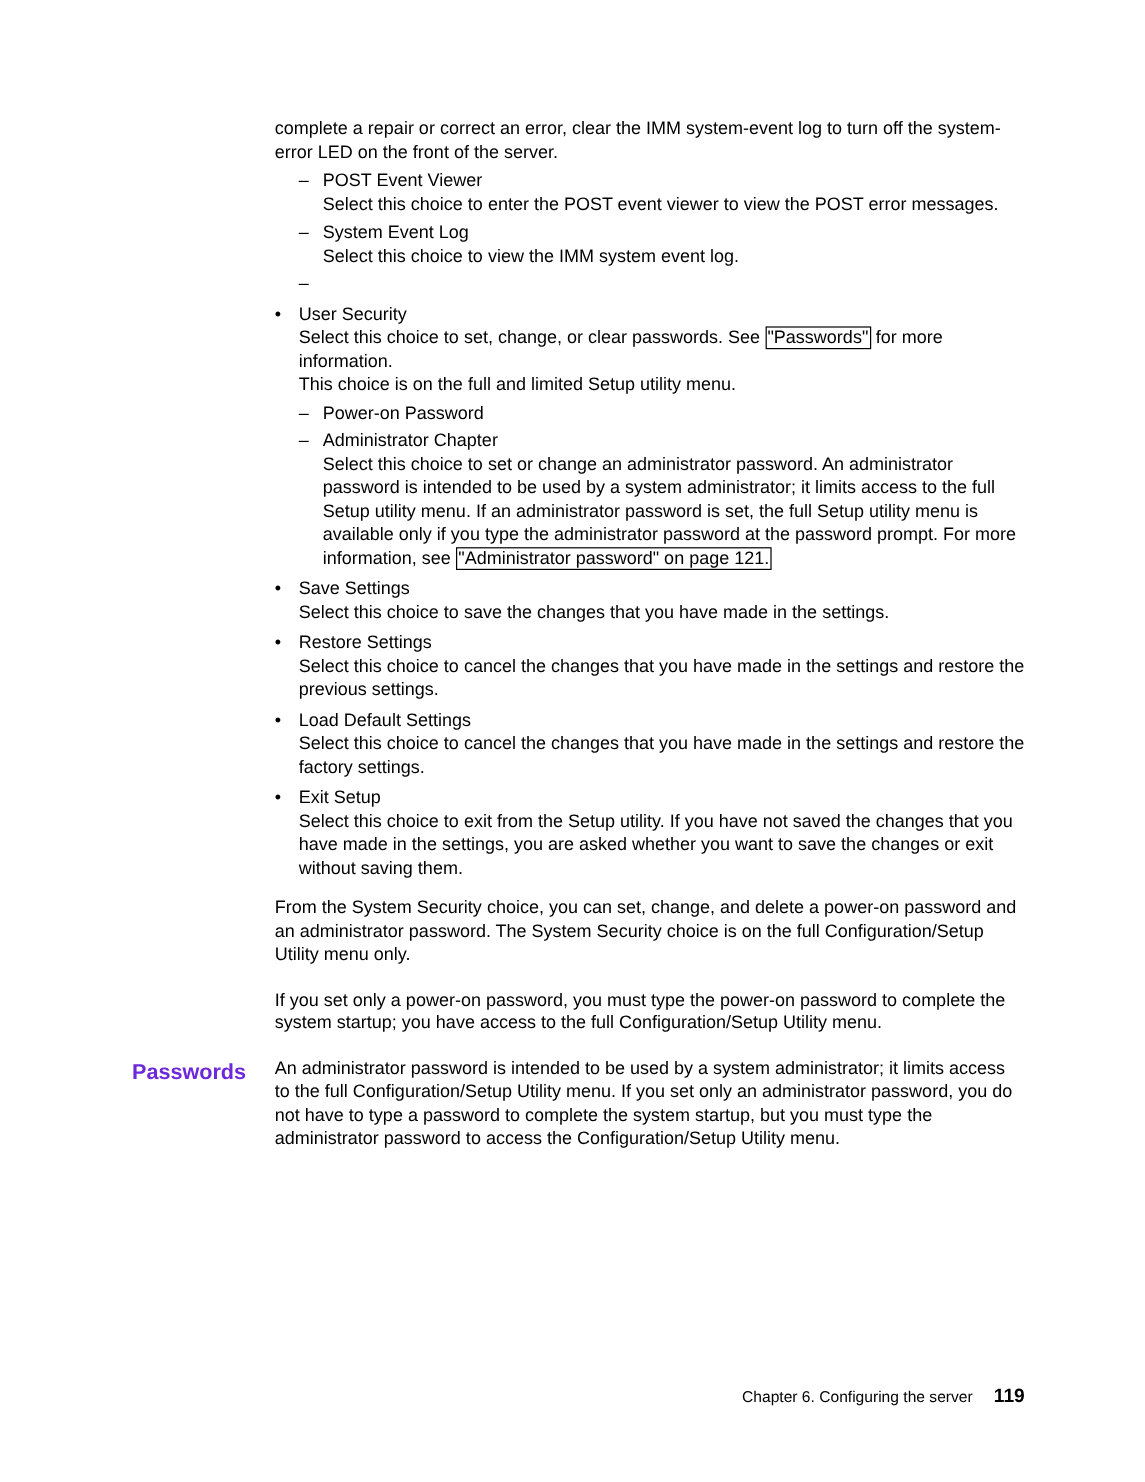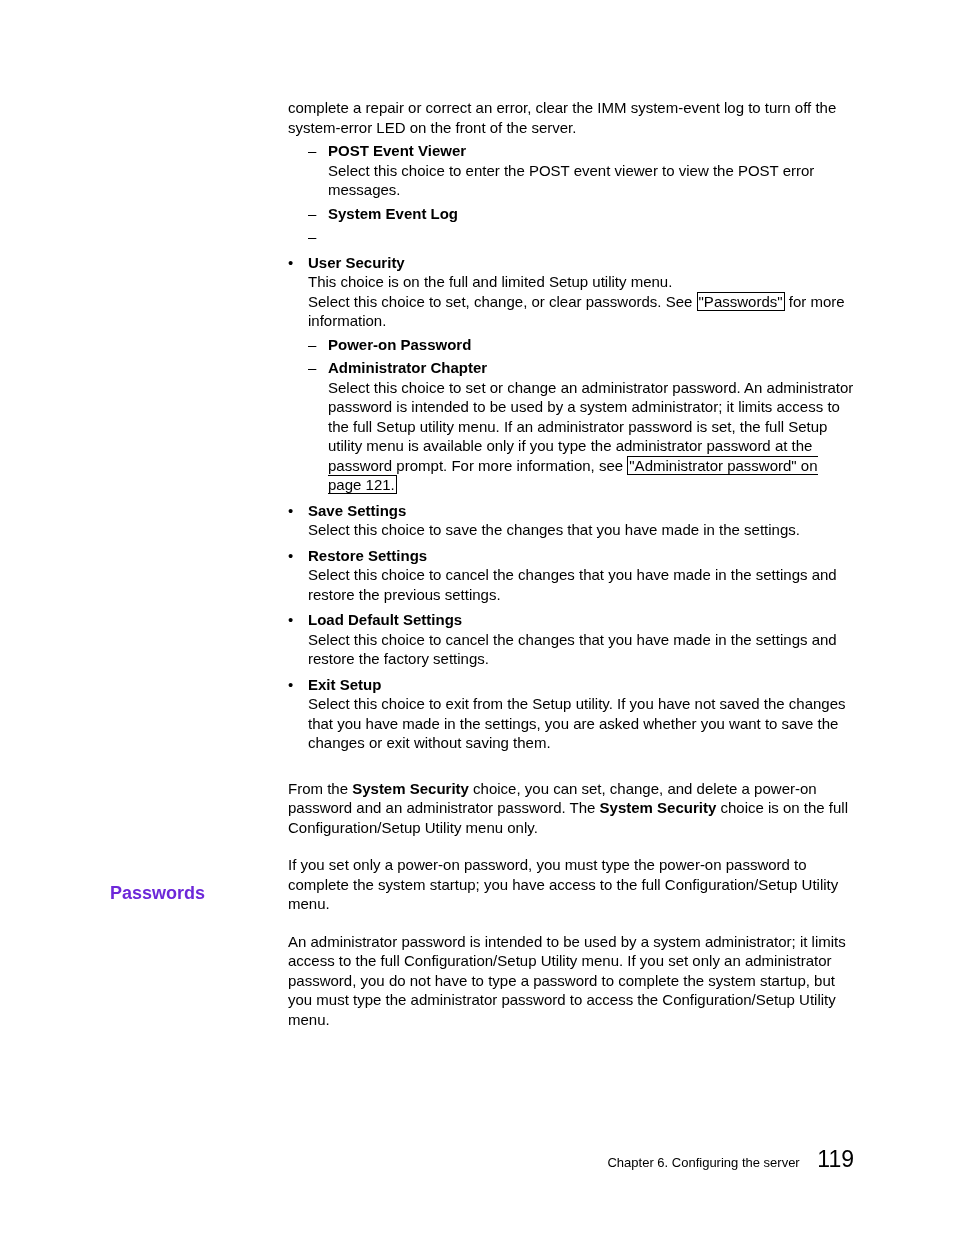--- a/index.html
+++ b/index.html
@@ -9,21 +9,21 @@
     color: #000;
     background: #fff;
     margin: 0;
     padding: 0;
   }
   .page {
     width: 954px;
     height: 1235px;
     position: relative;
     box-sizing: border-box;
-    padding: 98px 100px 60px 110px;
+    padding: 98px 100px 60px 51px;
   }
   .content {
     margin-left: 178px;
   }
   .section-heading {
     position: absolute;
     left: 110px;
     font-size: 18px;
     font-weight: bold;
     color: #6d28d9;
@@ -49,38 +49,38 @@
     margin-left: 20px;
   }
   .dash-mark {
     width: 20px;
     flex-shrink: 0;
   }
   .dash-body {
     flex: 1;
   }
   .bold {
-    font-weight: bold;
+    font-weight: normal;
   }
   .link-box {
     border: 1px solid #000;
     padding: 0 1px;
   }
   .spacer {
     height: 14px;
   }
   .footer {
     position: absolute;
     bottom: 60px;
     right: 100px;
     font-size: 13px;
   }
   .footer .pagenum {
-    font-size: 23px;
-    font-weight: normal;
+    font-size: 16px;
+    font-weight: bold;
     margin-left: 14px;
   }
 </style>
 </head>
 <body>
 
 <div class="page">
   <div class="content">
 
     <p class="para">complete a repair or correct an error, clear the IMM system-event log to turn off the system-error LED on the front of the server.</p>
@@ -90,37 +90,38 @@
       <div class="dash-body">
         <div class="bold">POST Event Viewer</div>
         <div>Select this choice to enter the POST event viewer to view the POST error messages.</div>
       </div>
     </div>
 
     <div class="dash-row">
       <div class="dash-mark">–</div>
       <div class="dash-body">
         <div class="bold">System Event Log</div>
+        <div>Select this choice to view the IMM system event log.</div>
       </div>
     </div>
 
     <div class="dash-row">
       <div class="dash-mark">–</div>
       <div class="dash-body">
       </div>
     </div>
 
     <div class="bullet-row">
       <div class="bullet-mark">•</div>
       <div class="bullet-body">
         <div class="bold">User Security</div>
-        <div>This choice is on the full and limited Setup utility menu.</div>
         <div>
           <span>Select this choice to set, change, or clear passwords. See </span><span class="link-box">"Passwords"</span><span> for more information.</span>
         </div>
+        <div>This choice is on the full and limited Setup utility menu.</div>
       </div>
     </div>
 
     <div class="dash-row">
       <div class="dash-mark">–</div>
       <div class="dash-body">
         <div class="bold">Power-on Password</div>
       </div>
     </div>
 
@@ -164,21 +165,21 @@
         <div class="bold">Exit Setup</div>
         <div>Select this choice to exit from the Setup utility. If you have not saved the changes that you have made in the settings, you are asked whether you want to save the changes or exit without saving them.</div>
       </div>
     </div>
 
     <div class="spacer"></div>
   </div>
 
   <div class="section-heading" style="top:866px;">Passwords</div>
 
-  <div class="content" style="margin-top:12px;">
+  <div class="content" style="">
     <p class="para">
       <span>From the </span><span class="bold">System Security</span><span> choice, you can set, change, and delete a power-on password and an administrator password. The </span><span class="bold">System Security</span><span> choice is on the full Configuration/Setup Utility menu only.</span>
     </p>
     <div class="spacer"></div>
     <p class="para">If you set only a power-on password, you must type the power-on password to complete the system startup; you have access to the full Configuration/Setup Utility menu.</p>
     <div class="spacer"></div>
     <p class="para">An administrator password is intended to be used by a system administrator; it limits access to the full Configuration/Setup Utility menu. If you set only an administrator password, you do not have to type a password to complete the system startup, but you must type the administrator password to access the Configuration/Setup Utility menu.</p>
   </div>
 
   <div class="footer">

